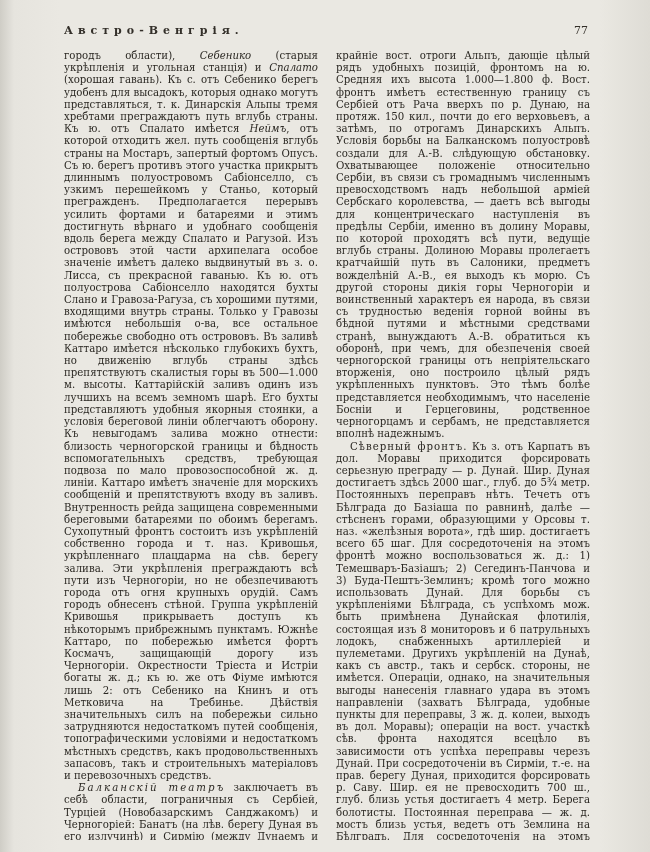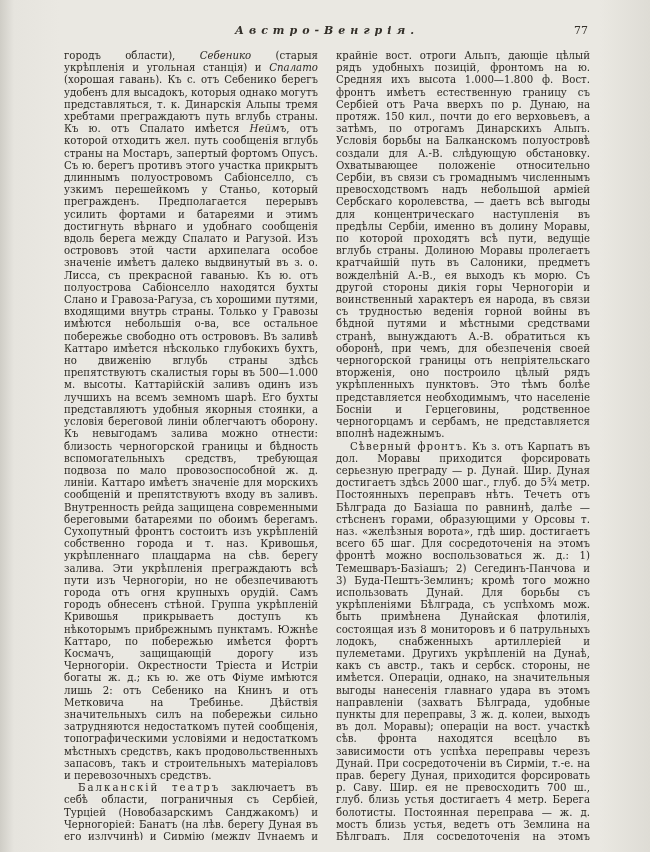--- a/index.html
+++ b/index.html
@@ -17,26 +17,24 @@
     padding: 24px 60px 8px 64px;
   }
   .page-header {
     position: relative;
     height: 18px;
     margin-bottom: 8px;
   }
   .page-title {
     position: absolute;
     left: 0; right: 0;
-    text-align: center;
     font-size: 11px;
     font-weight: bold;
     letter-spacing: 5px;
     color: #332f29;
-    font-style: italic;
   }
   .page-number {
     position: absolute;
     right: 2px; top: 0;
     font-size: 11px;
     color: #332f29;
   }
   .columns {
     display: flex;
     gap: 18px;
@@ -49,21 +47,21 @@
     line-height: 12.2px;
     text-align: justify;
     overflow: hidden;
   }
   .col p {
     margin: 0;
     text-indent: 14px;
   }
   .col p.noindent { text-indent: 0; }
   .seg-italic { font-style: italic; }
-  .seg-spaced { letter-spacing: 2px; }
+  .seg-spaced { letter-spacing: 2px; font-style: italic; }
   .seg-italic-lead { letter-spacing: 1px; }
 </style>
 </head>
 <body>
 
 <div class="page">
   <div class="page-header">
     <div class="page-title">Австро-Венгрія.</div>
     <div class="page-number">77</div>
   </div>

